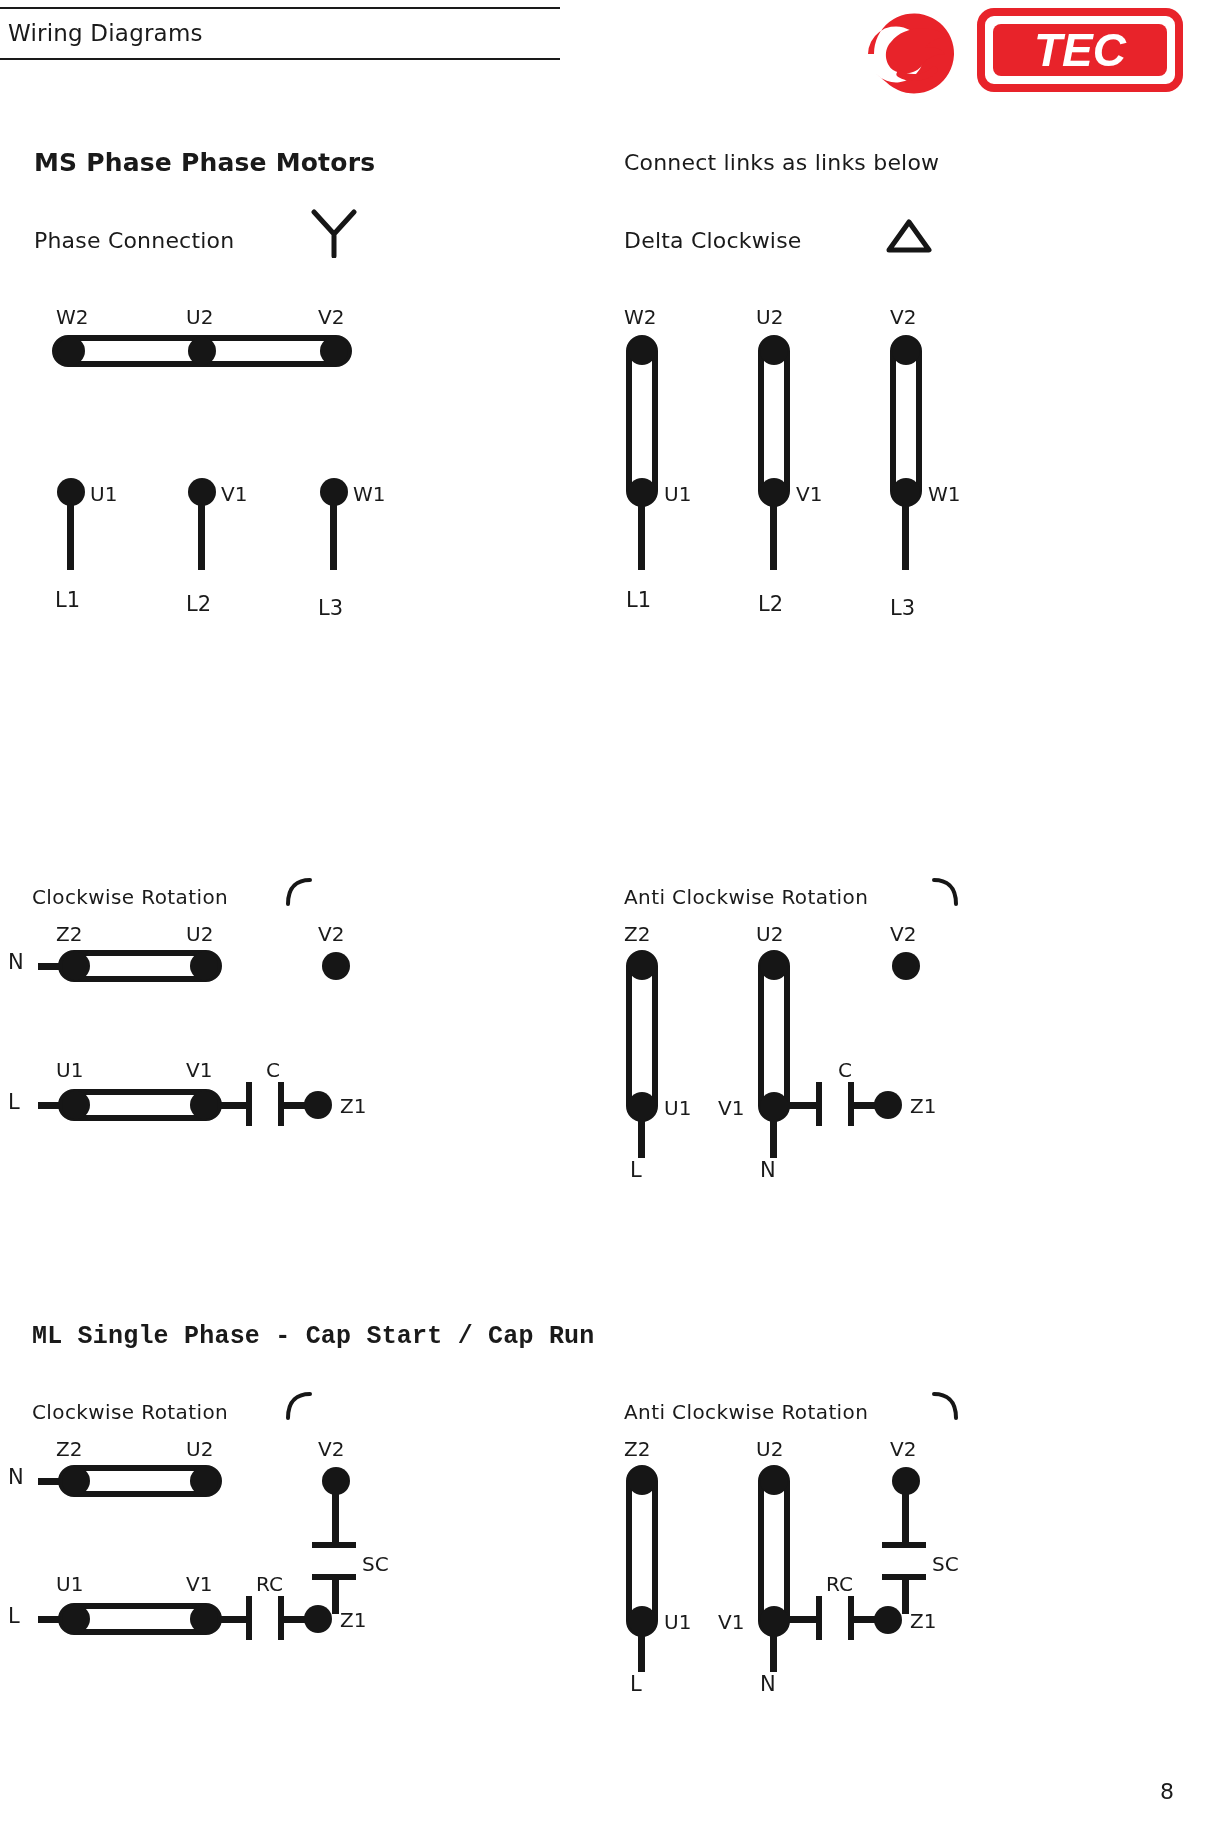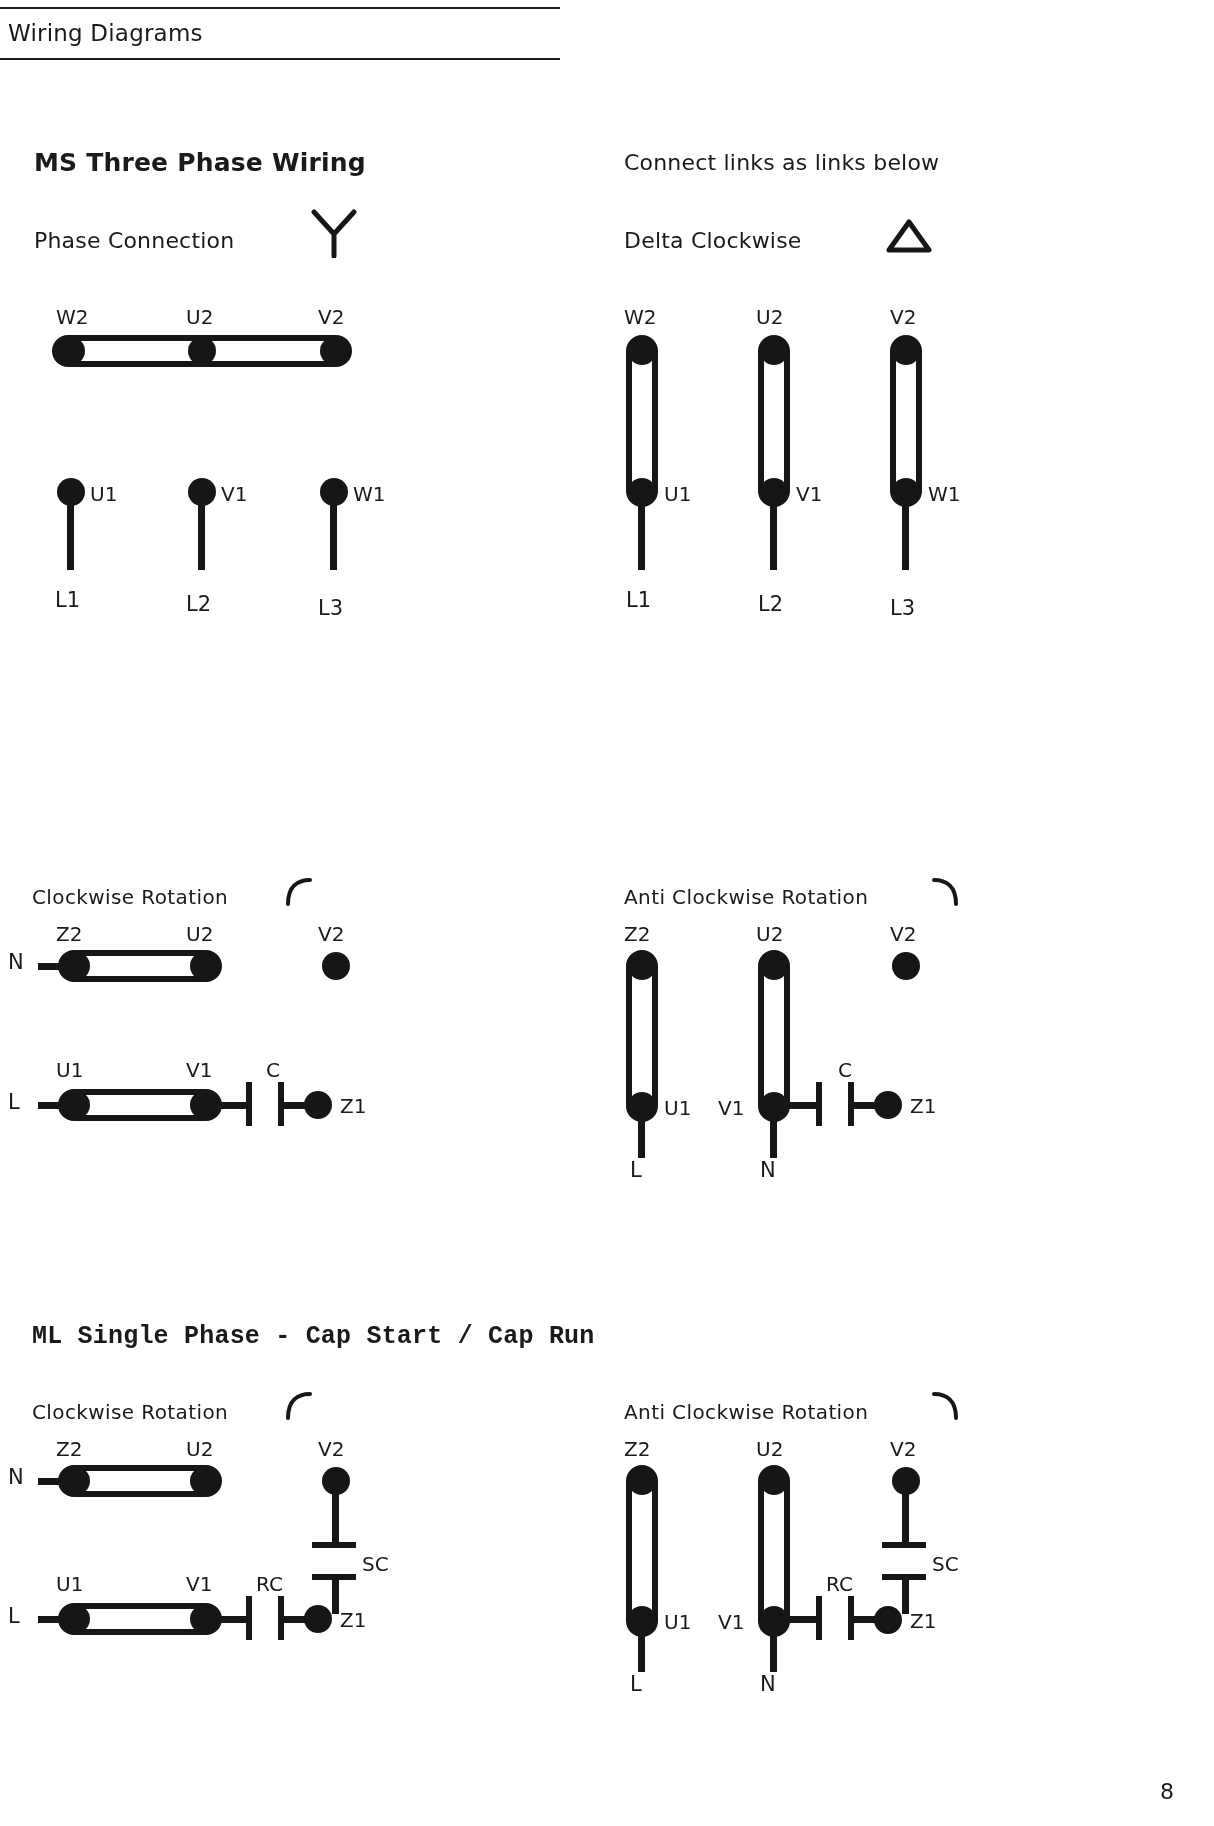--- a/index.html
+++ b/index.html
@@ -130,22 +130,39 @@
 </style>
 </head>
 <body>
 
 <div class="page">
 
   <div class="hdr-rule" id="hdr-rule-top"></div>
   <div class="hdr-title">Wiring Diagrams</div>
   <div class="hdr-rule" id="hdr-rule-mid"></div>
 
-
-  <div class="sec-h" style="left:34px; top:148px;">MS Three Phase Wiring</div>
+  <div class="logo">
+    <svg width="330" height="100" viewBox="0 0 330 100">
+
+      <g>
+        <path d="M18,50 a40,40 0 1,1 12,28 l-10,-8 a28,28 0 1,0 -8,-20 z" fill="#e8232a"></path>
+        <path d="M35,38 c12,-16 40,-18 56,-6 c-10,2 -18,6 -22,12 c8,-2 16,0 20,6 c-10,0 -18,4 -22,10
+                 c-6,10 -20,12 -30,6 c-8,-6 -10,-20 -2,-28 z" fill="#e8232a"></path>
+        <path d="M44,70 c10,6 26,4 34,-4" fill="none" stroke="#e8232a" stroke-width="7" stroke-linecap="round"></path>
+      </g>
+
+      <g>
+        <rect x="125" y="8" width="198" height="76" rx="13" fill="none" stroke="#e8232a" stroke-width="8"></rect>
+        <rect x="137" y="20" width="174" height="52" rx="8" fill="#e8232a"></rect>
+        <text x="224" y="62" font-family="Liberation Sans, sans-serif" font-size="46" font-style="italic" font-weight="bold" fill="#ffffff" text-anchor="middle">TEC</text>
+      </g>
+    </svg>
+  </div>
+
+  <div class="sec-h" style="left:34px; top:148px;">MS Phase Phase Motors</div>
   <div class="note" style="left:624px; top:150px;">Connect links as links below</div>
 
   <div class="sub-h" style="left:34px; top:228px;">Phase Connection</div>
   <div style="position:absolute; left:306px; top:208px;">
     <svg width="56" height="50" viewBox="0 0 56 50">
       <path d="M28,26 L28,48 M28,26 L8,4 M28,26 L48,4" stroke="#161616" stroke-width="5" fill="none" stroke-linecap="round"></path>
     </svg>
   </div>
 
   <div>

